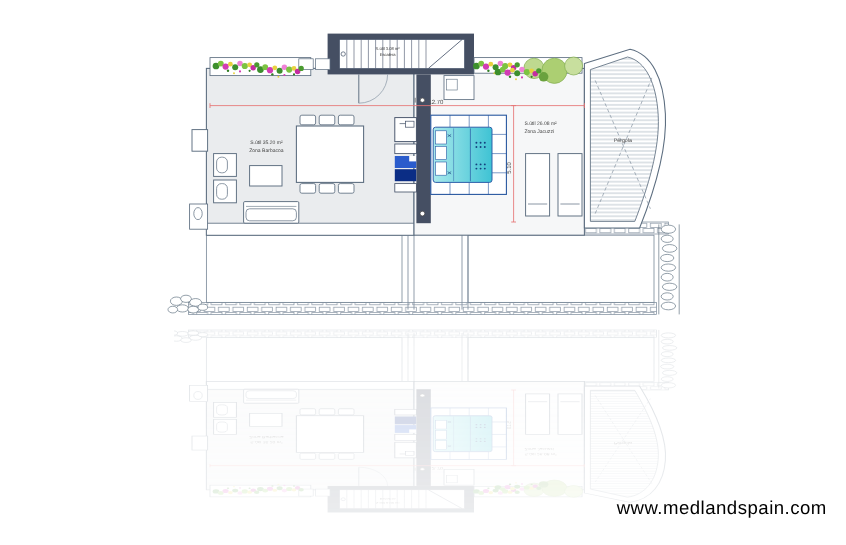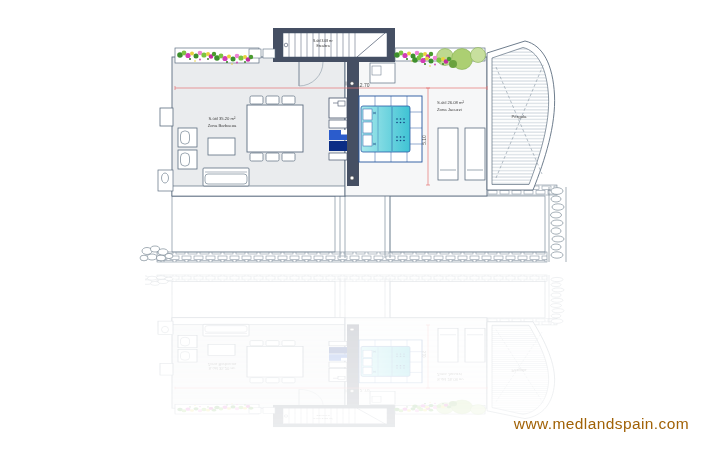--- a/index.html
+++ b/index.html
@@ -6,21 +6,21 @@
   .stage{position:relative;width:705px;height:454px;background:#fff;overflow:hidden;
          font-family:"Liberation Sans",sans-serif;}
   .plan{position:absolute;left:145px;top:25px;width:420px;height:245px;}
   .plan svg{overflow:visible;display:block;}
   .reflection{position:absolute;left:145px;top:270px;width:420px;height:160px;opacity:.24;
               pointer-events:none;
               -webkit-mask-image:linear-gradient(180deg,rgba(0,0,0,.95),rgba(0,0,0,.45));
               mask-image:linear-gradient(180deg,rgba(0,0,0,.95),rgba(0,0,0,.45));}
   .reflection svg{overflow:visible;display:block;transform:translateY(159px) scaleY(-0.65);
                   transform-origin:0 0;}
-  .watermark{position:absolute;right:16px;top:415px;font-size:15.5px;color:#a16207;
+  .watermark{position:absolute;right:16px;top:415px;font-size:15.5px;color:#000000;
              letter-spacing:.4px;}
   text{font-family:"Liberation Sans",sans-serif;}
 </style>
 </head>
 <body>
 
 <div class="stage">
 
   <div class="plan" id="plan">
     <svg width="420" height="245" viewBox="0 0 420 245" xmlns="http://www.w3.org/2000/svg">

